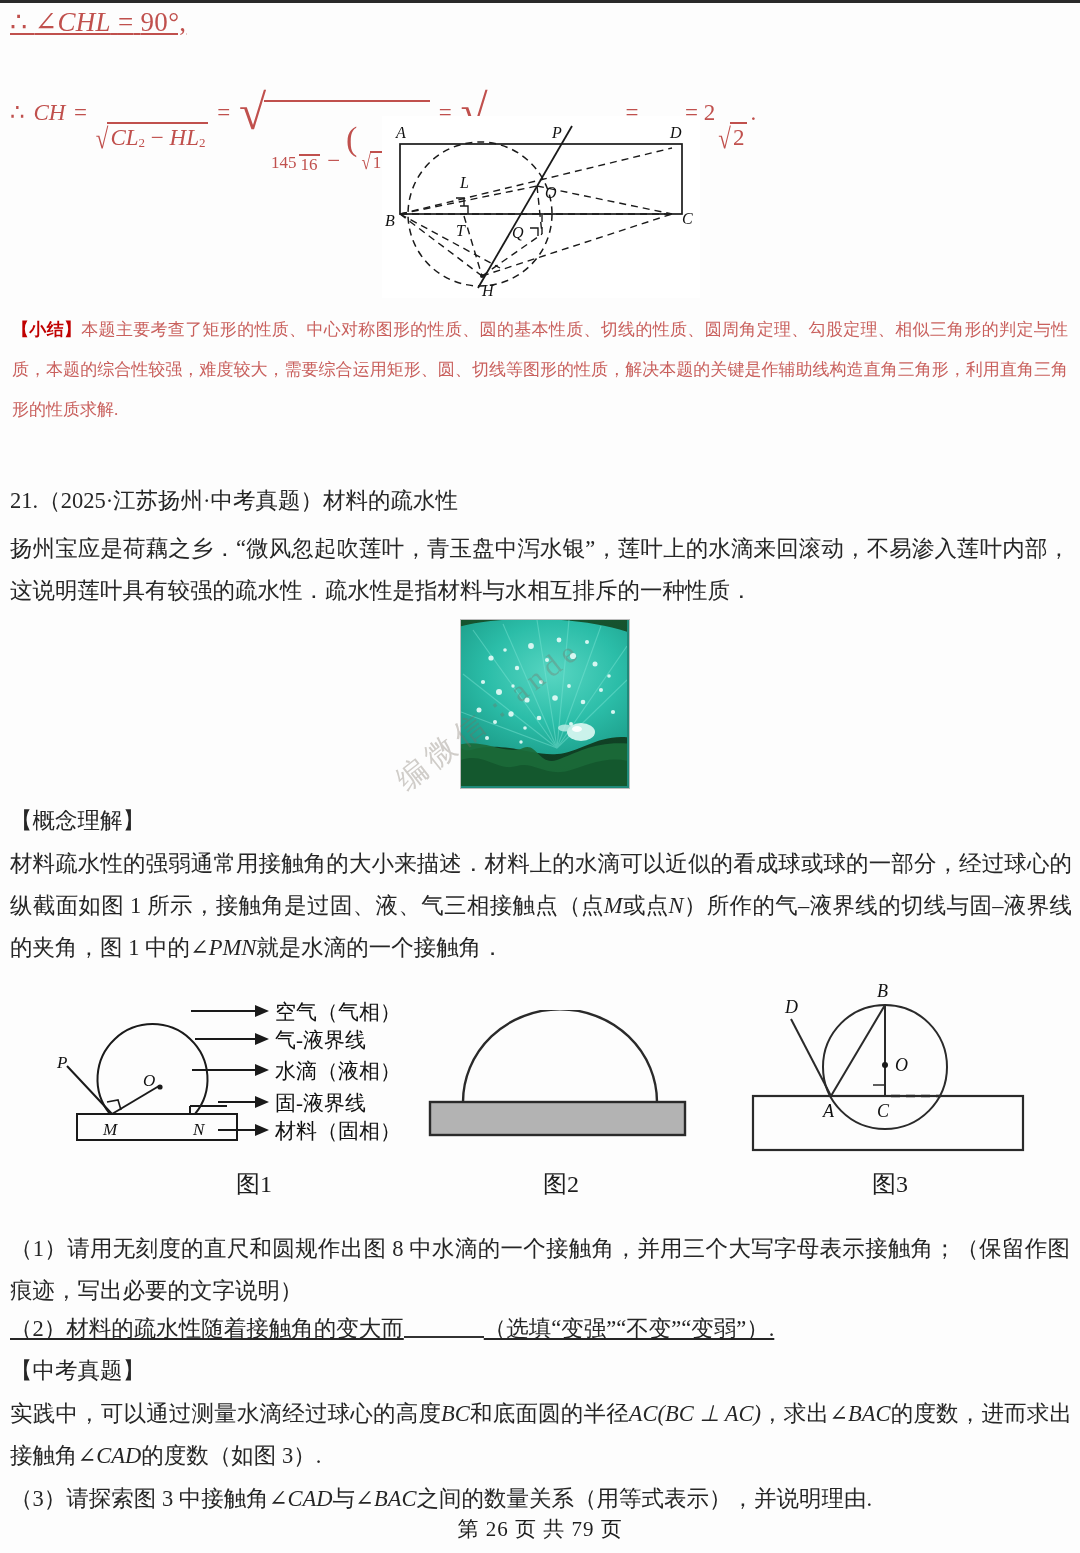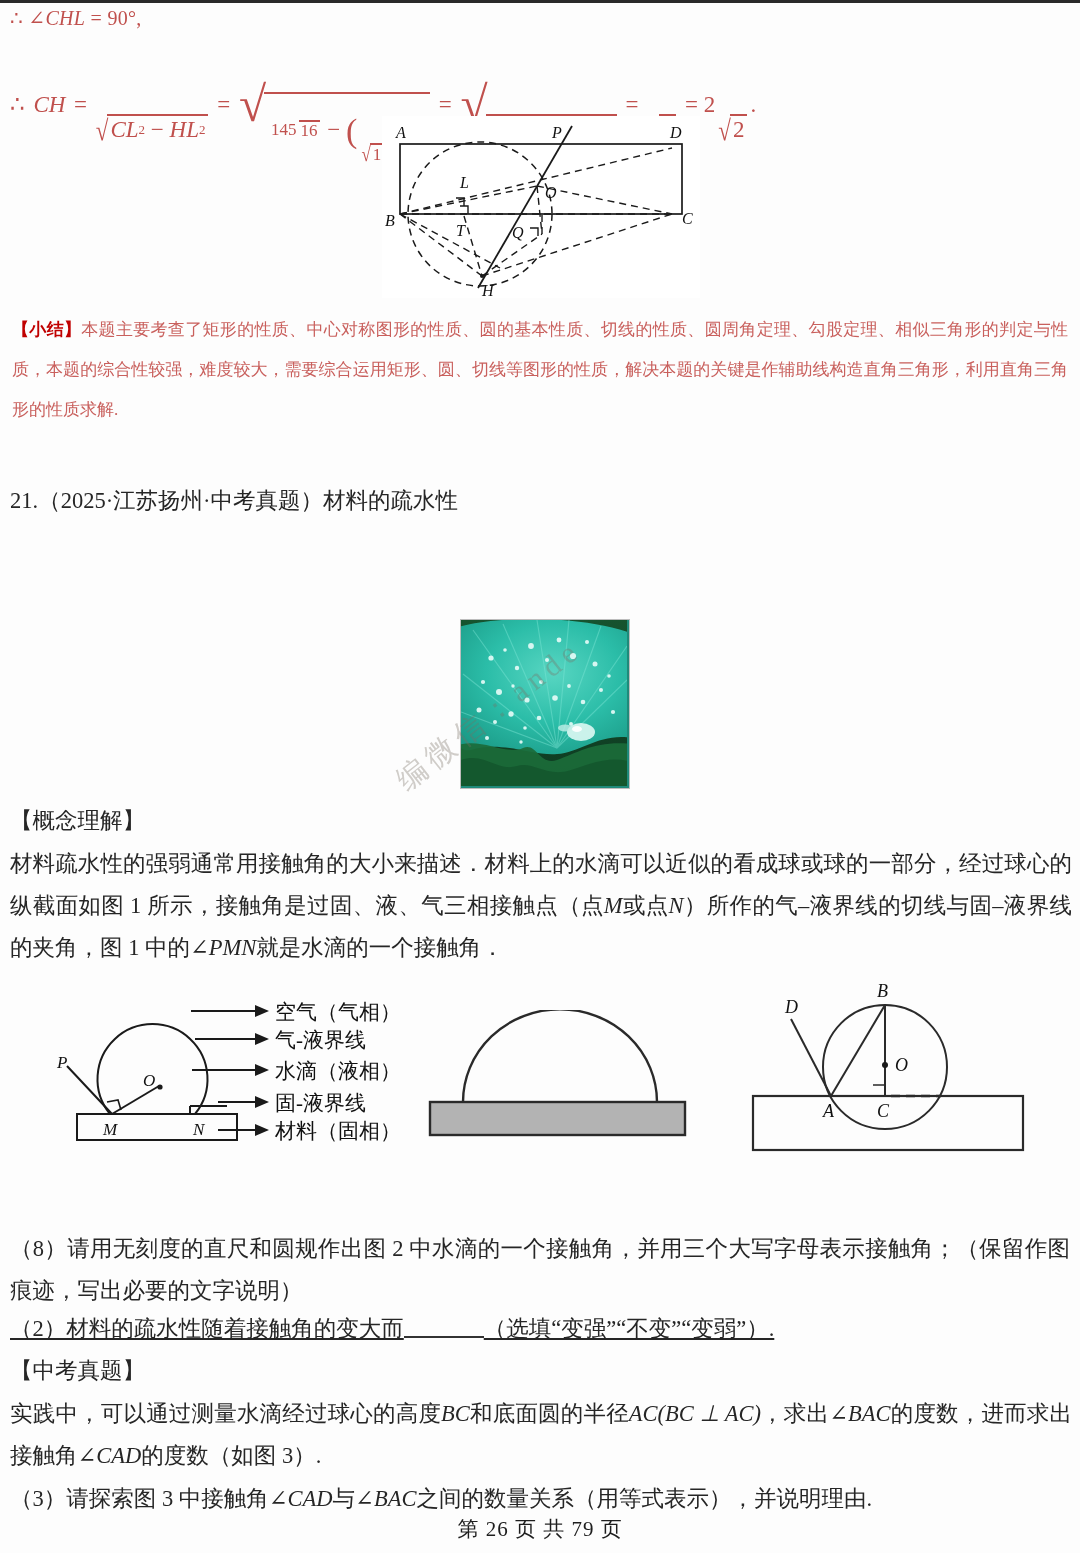--- a/index.html
+++ b/index.html
@@ -31,24 +31,25 @@
   
   .math-block {
     position: absolute;
     left: 10px;
     top: 6px;
     width: 1060px;
     color: #c0504d;
     font-family: "Liberation Serif", "DejaVu Serif", serif;
   }
   .math-line1 {
-    font-size: 20px;
+    font-size: 27px;
     font-style: italic;
     letter-spacing: .3px;
     white-space: nowrap;
+    text-decoration: underline;
   }
   .math-line2 {
     margin-top: 14px;
     font-size: 23px;
     white-space: nowrap;
     display: flex;
     align-items: center;
     gap: 3px;
   }
   .itl { font-style: italic; }
@@ -64,21 +65,21 @@
     font-size: 1em;
     line-height: 1;
     align-self: flex-end;
     transform: scaleY(1.25) translateY(-1px);
     margin-right: -1px;
   }
   .rad > .body {
     border-top: 2px solid #c0504d;
     padding: 1px 3px 0 3px;
     display: inline-flex;
-    align-items: center;
+    align-items: flex-end;
     margin-top: 48px;
   }
   .radbig > .sign {
     font-size: 2.15em;
     transform: none;
     line-height: .85;
     align-self: center;
     margin-right: -2px;
   }
   .frac {
@@ -352,20 +353,23 @@
   </div>
 
   <div class="summary">
     <span class="tag">【小结】</span><span>本题主要考查了矩形的性质、中心对称图形的性质、圆的基本性质、切线的性质、圆周角定理、勾股定理、相似三角形的判定与性质，本题的综合性较强，难度较大，需要综合运用矩形、圆、切线等图形的性质，解决本题的关键是作辅助线构造直角三角形，利用直角三角形的性质求解.</span>
   </div>
 
   <div class="btxt q-head">
     <span>21.（2025·江苏扬州·中考真题）材料的疏水性</span>
   </div>
 
+  <div class="btxt para1">
+    <span>扬州宝应是荷藕之乡．“微风忽起吹莲叶，青玉盘中泻水银”，莲叶上的水滴来回滚动，不易渗入莲叶内部，这说明莲叶具有较强的疏水性．疏水性是指材料与水相互排斥的一种性质．</span>
+  </div>
 
   <div class="lotus">
     <svg width="166" height="166" viewBox="0 0 166 166">
       <defs>
         <radialGradient id="leafgrad" cx="55%" cy="40%" r="78%">
           <stop offset="0%" stop-color="#58d6c2"></stop>
           <stop offset="48%" stop-color="#2bbda8"></stop>
           <stop offset="100%" stop-color="#17927f"></stop>
         </radialGradient>
         <linearGradient id="dk" x1="0" y1="0" x2="0" y2="1">
@@ -515,23 +519,28 @@
 
         <text x="132" y="22" font-size="18" font-style="italic" fill="#111">B</text>
         <text x="40" y="38" font-size="18" font-style="italic" fill="#111">D</text>
         <text x="150" y="96" font-size="18" font-style="italic" fill="#111">O</text>
         <text x="78" y="142" font-size="18" font-style="italic" fill="#111">A</text>
         <text x="132" y="142" font-size="18" font-style="italic" fill="#111">C</text>
       </svg>
     </div>
   </div>
 
+  <div class="caps">
+    <span class="cap cap1">图1</span>
+    <span class="cap cap2">图2</span>
+    <span class="cap cap3">图3</span>
+  </div>
 
   <div class="btxt q1">
-    <span>（8）请用无刻度的直尺和圆规作出图 2 中水滴的一个接触角，并用三个大写字母表示接触角；（保留作图痕迹，写出必要的文字说明）</span>
+    <span>（1）请用无刻度的直尺和圆规作出图 8 中水滴的一个接触角，并用三个大写字母表示接触角；（保留作图痕迹，写出必要的文字说明）</span>
   </div>
 
   <div class="btxt q2"><span>（2）材料的疏水性随着接触角的变大而</span><span class="blank-line"></span><span>（选填“变强”“不变”“变弱”）.</span></div>
 
   <div class="btxt prac-tag">
     <span>【中考真题】</span>
   </div>
 
   <div class="btxt para3"><span>实践中，可以通过测量水滴经过球心的高度</span><span class="mi">BC</span><span>和底面圆的半径</span><span class="mi">AC(BC ⊥ AC)</span><span>，求出∠</span><span class="mi">BAC</span><span>的度数，进而求出接触角∠</span><span class="mi">CAD</span><span>的度数（如图 3）.</span></div>
 

